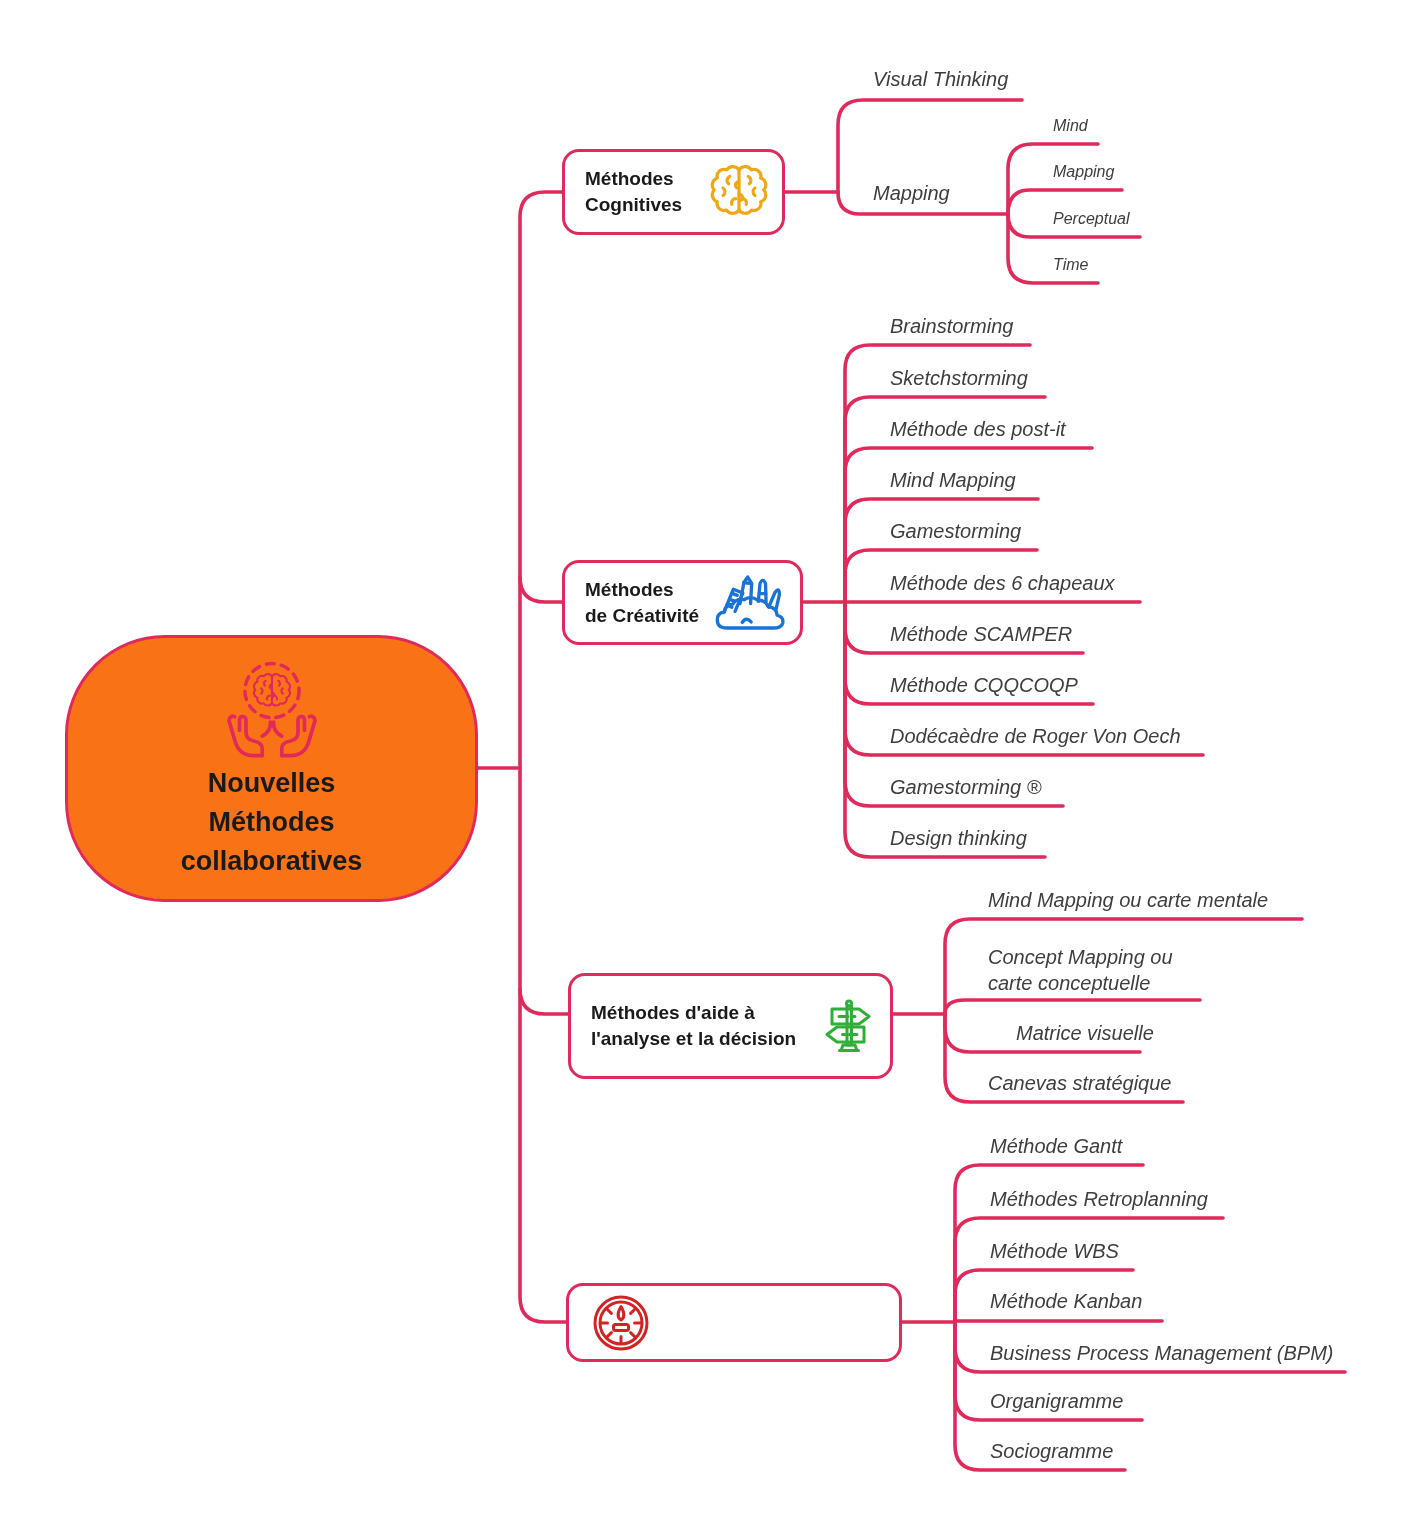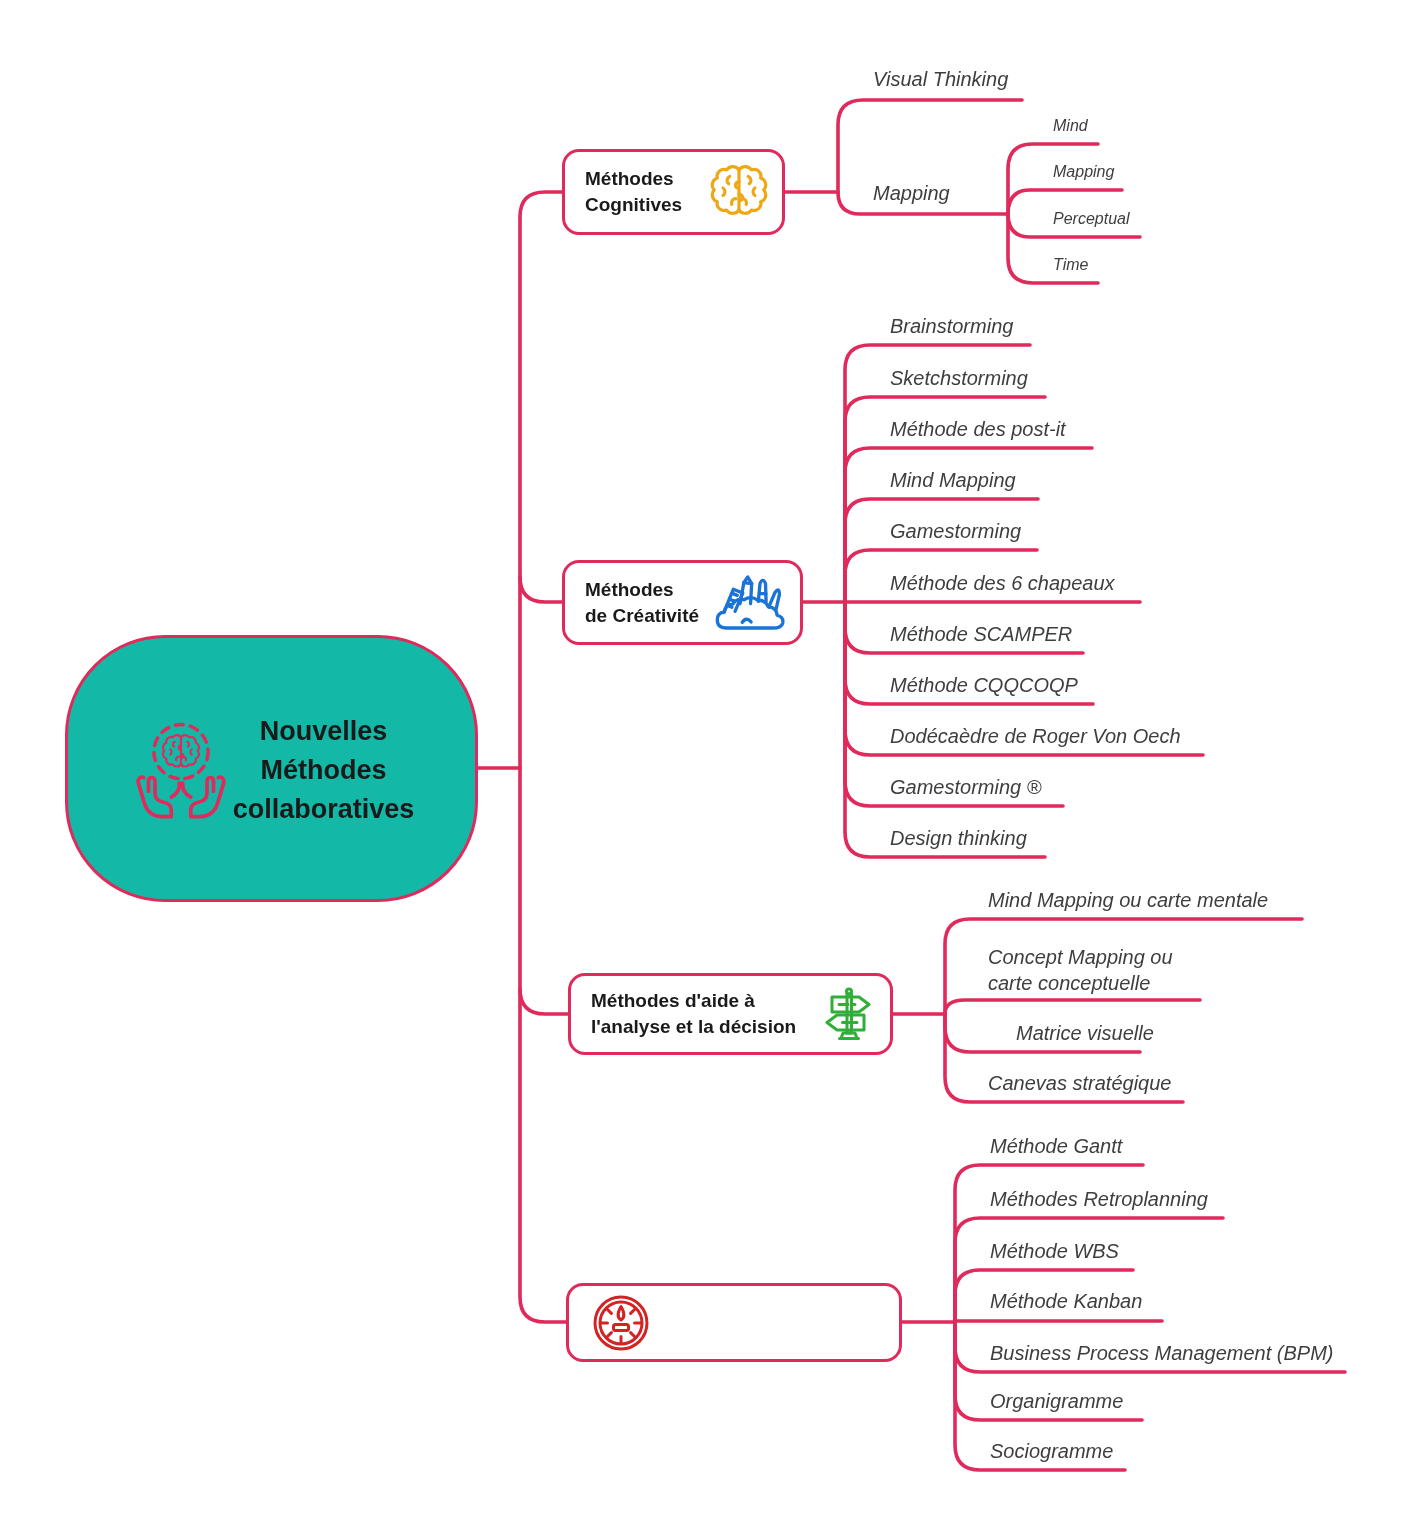--- a/index.html
+++ b/index.html
@@ -8,23 +8,23 @@
   svg.wires{position:absolute;left:0;top:0;z-index:0;}
   .edge{fill:none;stroke:var(--branch-line,#df2a5b);stroke-width:3.6;stroke-linecap:round;}
   .node{position:absolute;z-index:2;box-sizing:border-box;background:#fff;
         border:3.4px solid var(--branch-line,#df2a5b);border-radius:17px;
         display:flex;align-items:center;justify-content:space-between;
         padding:0 10px 0 20px;}
   .node-label{font-weight:bold;font-size:19px;line-height:26px;color:var(--node-text,#1a1a1a);
               white-space:pre-line;}
   .icon{flex:0 0 auto;}
   .icon *{fill:none;stroke:currentColor;stroke-linecap:round;stroke-linejoin:round;}
-  .root{position:absolute;z-index:2;box-sizing:border-box;background:#14b8a6;
+  .root{position:absolute;z-index:2;box-sizing:border-box;background:#f97316;
         border:3.6px solid var(--branch-line,#df2a5b);border-radius:100px;
-        display:flex;flex-direction:row;align-items:center;justify-content:center;}
+        display:flex;flex-direction:column;align-items:center;justify-content:center;}
   .root-label{font-weight:bold;font-size:27px;line-height:39px;text-align:center;
               color:var(--node-text,#1a1a1a);white-space:pre-line;margin-top:4px;}
   .leaf{position:absolute;z-index:1;font-size:20px;line-height:23px;
         color:var(--leaf-text,#3e3e3e);white-space:pre-line;font-style:italic;}
   .leaf--two{line-height:26px;}
   .subleaf{position:absolute;z-index:1;font-size:16px;line-height:22px;font-style:italic;
            color:var(--leaf-text,#3e3e3e);white-space:nowrap;}
 </style>
 </head>
 <body>
@@ -126,21 +126,21 @@
         <path d="M30.5 14 L37.5 15"></path>
         <path d="M43.5 31 L45 15 Q47.5 9 50 15 L50.5 31"></path>
         <path d="M44.8 24 L50.3 24"></path>
         <path d="M53 36 L58.5 23 Q62.5 17.5 62.5 25 L59.5 38"></path>
         <path d="M15 55 Q6.5 55 6.5 47.5 Q6.5 41.5 13 40.5 Q13.5 34 20.5 33.5 Q23.5 28 30.5 29.5 Q37 25.5 43 30 Q50 29.5 52.5 36 Q60 36.5 60.5 43.5 Q66.5 45 65.5 50.5 Q64.5 55 56.5 55 Z" fill="#fff"></path>
         <path d="M29 50 Q32.5 44.5 37 49.5"></path>
       </g>
     </svg>
   </div>
 
-  <div class="node" style="left:568px;top:973px;width:325px;height:82px">
+  <div class="node" style="left:568px;top:973px;width:325px;height:106px">
     <div class="node-label">Méthodes d'aide à
 l'analyse et la décision</div>
     <svg class="icon" viewBox="0 0 64 64" style="width:64px;height:64px;color:var(--decision-icon,#2fae38)">
       <g stroke-width="3">
         <circle cx="33" cy="9.5" r="2.5"></circle>
         <rect x="31" y="12" width="4.5" height="39" fill="#fff"></rect>
         <path d="M27 51 H39 M27 51 L25 56.5 M39 51 L41 56.5 M23.5 56.5 H42.5"></path>
         <path d="M16 15 H43 L53 22.5 L43 30 H16 Z" fill="#fff"></path>
         <path d="M23 22.5 h9 M36 22.5 h3"></path>
         <path d="M48 33 H21 L11 40.5 L21 48 H48 Z" fill="#fff"></path>

